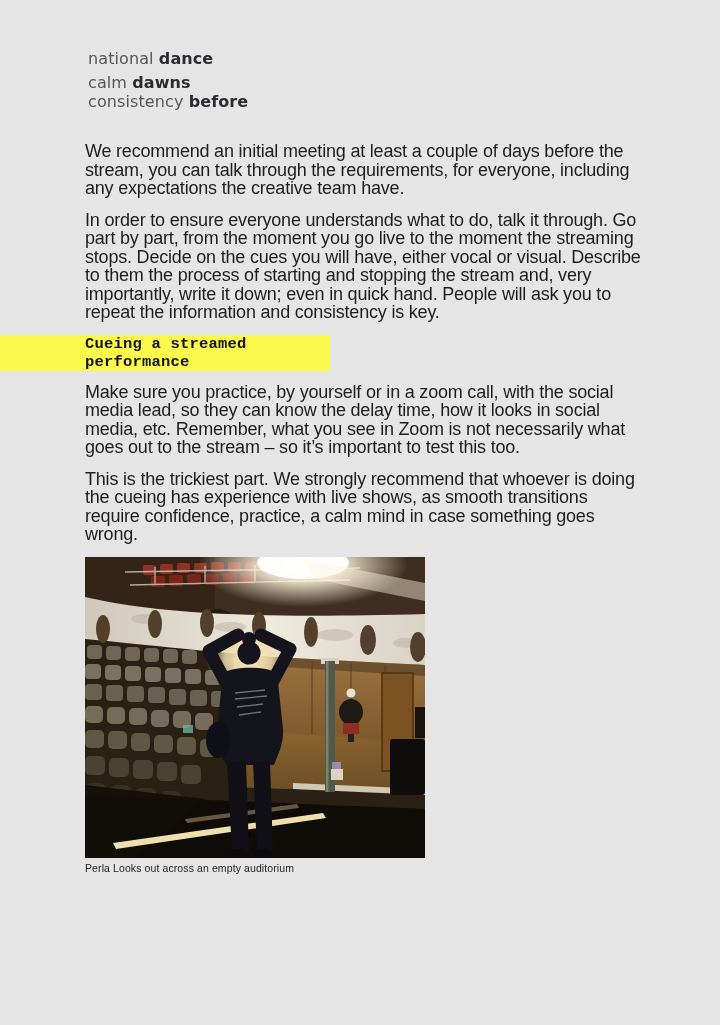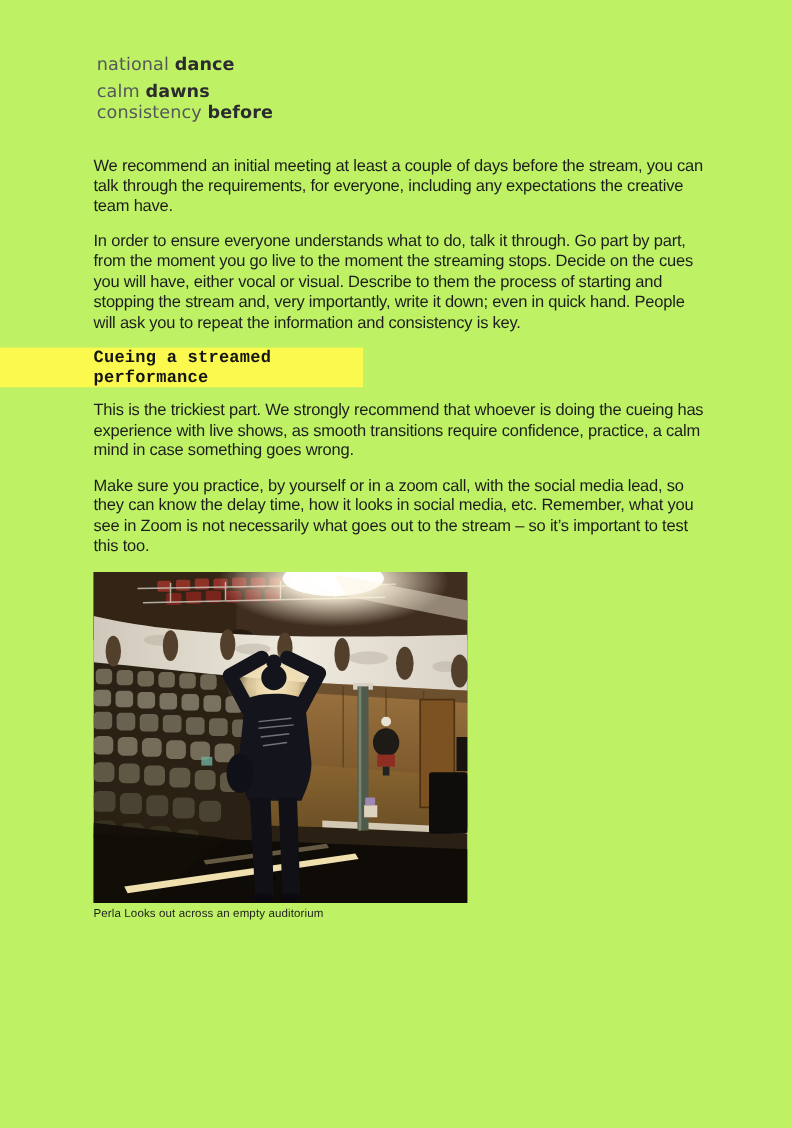--- a/index.html
+++ b/index.html
@@ -1,32 +1,32 @@
 <!DOCTYPE html>
 <html style="--highlight-yellow: #FBF84E; --link-blue: #4A7EBB; --logo-gray: #55565A; --text-color: #1D1D1D;"><head>
 <meta charset="utf-8">
 <style>
   html,body { margin:0; padding:0; background:#ffffff; }
   .page {
-    position:relative; width:720px; height:1025px; background:#bef264;
+    position:relative; width:720px; height:1025px; background:#e5e5e5;
     font-family:"Liberation Sans", sans-serif; overflow:hidden;
   }
   
   .logo {
     position:absolute; left:88px; top:49px;
     font-family:"DejaVu Sans", sans-serif;
     font-size:16px; line-height:19px; color:var(--logo-gray,#55565a);
     letter-spacing:0.1px;
   }
   .logo .logo-line b { color:#2c2c30; font-weight:bold; }
   .logo .gap { margin-top:5px; }
   
   .content { position:absolute; left:85px; top:142px; width:560px; }
   p.body {
-    margin:0 0 13px 0; font-size:15px; line-height:18.5px;
+    margin:0 0 13px 0; font-size:18px; line-height:18.5px;
     letter-spacing:-0.2px; color:var(--text-color,#1d1d1d);
   }
   .heading-band {
     box-sizing:border-box; width:330px; height:36px;
     margin:9px 0 12px -85px; padding-left:85px;
     background:var(--highlight-yellow,#fbf84e);
     display:flex; align-items:center;
   }
   .heading-text {
     font-family:Liberation Mono, monospace; font-weight:bold;
@@ -53,22 +53,22 @@
 
   <div class="content">
 
     <p class="body">We recommend an initial meeting at least a couple of days before the stream, you can talk through the requirements, for everyone, including any expectations the creative team have.</p>
     <p class="body">In order to ensure everyone understands what to do, talk it through. Go part by part, from the moment you go live to the moment the streaming stops. Decide on the cues you will have, either vocal or visual. Describe to them the process of starting and stopping the stream and, very importantly, write it down; even in quick hand. People will ask you to repeat the information and consistency is key.</p>
 
     <div class="heading-band">
       <span class="heading-text">Cueing a streamed performance</span>
     </div>
 
+    <p class="body">Make sure you practice, by yourself or in a zoom call, with the social media lead, so they can know the delay time, how it looks in social media, etc. Remember, what you see in Zoom is not necessarily what goes out to the stream – so it’s important to test this too.</p>
     <p class="body">This is the trickiest part. We strongly recommend that whoever is doing the cueing has experience with live shows, as smooth transitions require confidence, practice, a calm mind in case something goes wrong.</p>
-    <p class="body">Make sure you practice, by yourself or in a zoom call, with the social media lead, so they can know the delay time, how it looks in social media, etc. Remember, what you see in Zoom is not necessarily what goes out to the stream – so it’s important to test this too.</p>
 
 
     <figure class="photo-figure">
       <svg class="photo-frame" viewBox="0 0 340 301" xmlns="http://www.w3.org/2000/svg">
         <defs>
           <radialGradient id="flare" cx="0.5" cy="0.5" r="0.5">
             <stop offset="0" stop-color="#ffffff"></stop>
             <stop offset="0.4" stop-color="#fff6dd" stop-opacity="0.85"></stop>
             <stop offset="1" stop-color="#fff6dd" stop-opacity="0"></stop>
           </radialGradient>

